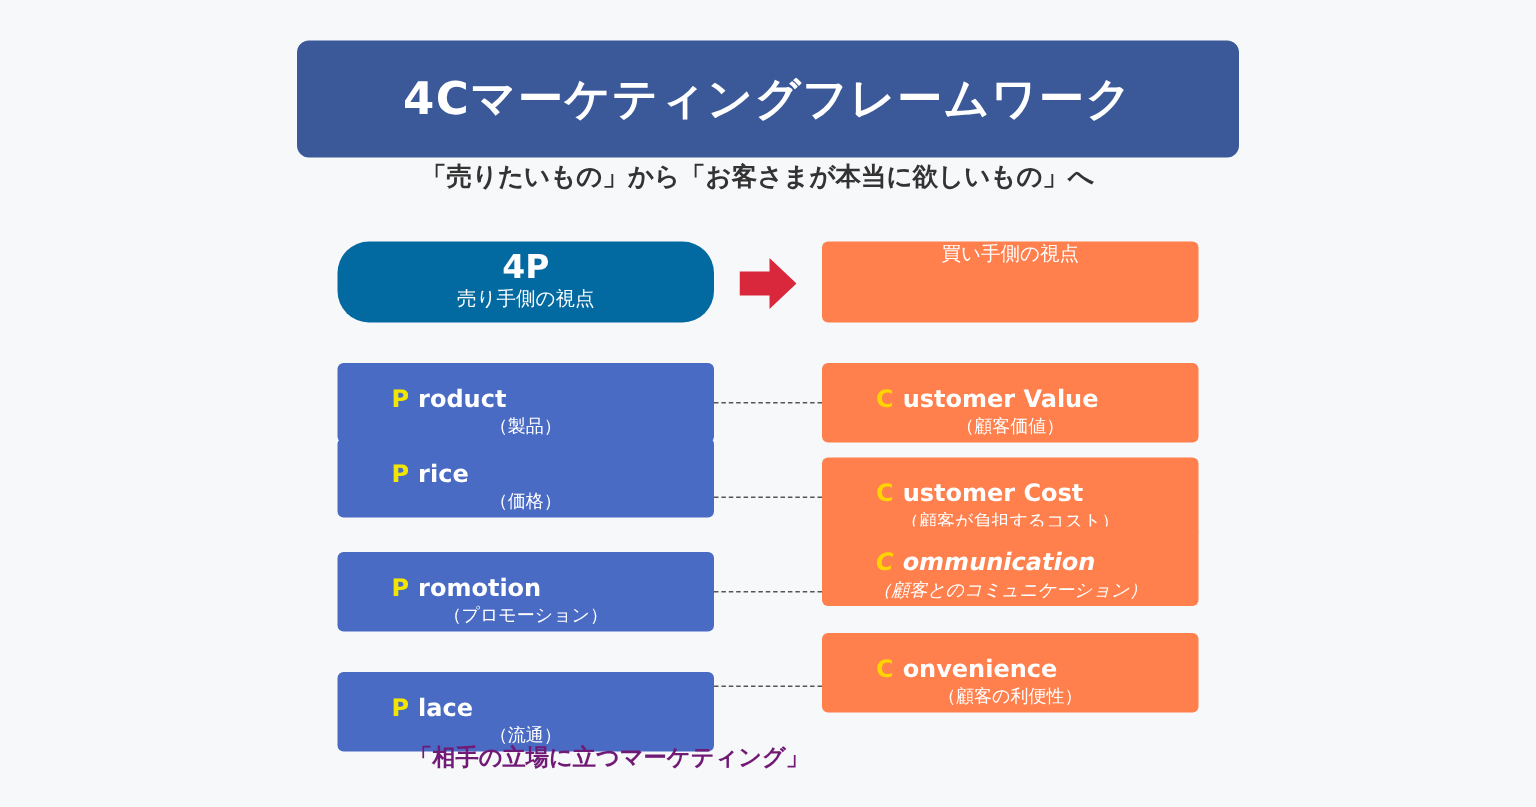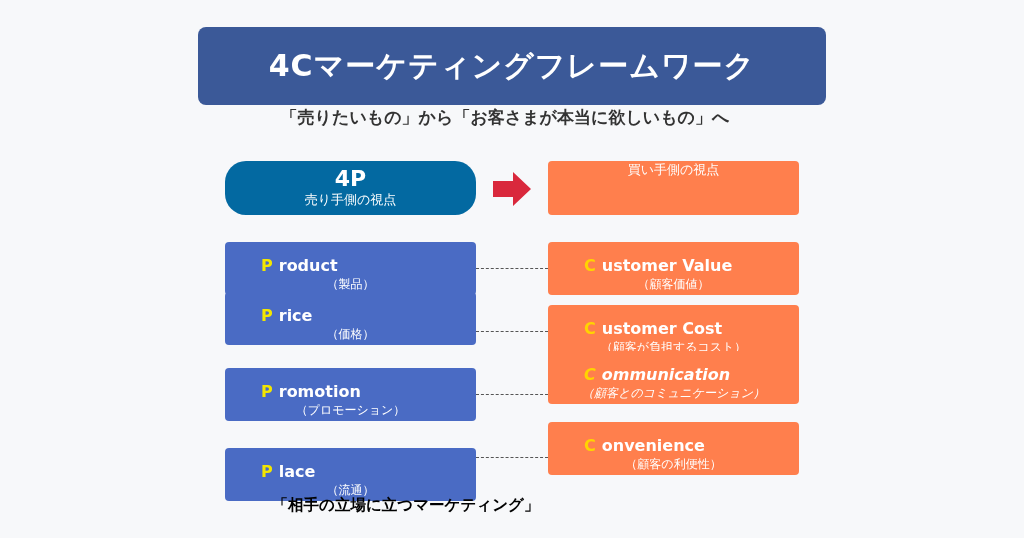--- a/index.html
+++ b/index.html
@@ -17,21 +17,21 @@
   .row{width:251px;height:53px;border-radius:4px;color:#fff;}
   .row-p{left:225px;background:#4a6bc4;}
   .row-c{left:548px;background:#ff7f4d;}
   .row .main{position:absolute;top:14px;font-size:16px;font-weight:bold;white-space:nowrap;}
   .row-p .main{left:36px;}
   .row-c .main{left:36px;text-align:right;}
   .row .letter{color:#f2e600;margin-right:6px;}
   .row-c .letter{color:#ffd400;}
   .row .sub{position:absolute;top:34px;left:0;width:100%;text-align:center;font-size:12px;}
   .dash{left:476px;width:72px;height:0;border-top:1.5px dashed #555;}
-  .footer{left:0;top:495px;width:812px;text-align:center;font-size:15.5px;font-weight:bold;color:#000000;}
+  .footer{left:0;top:495px;width:812px;text-align:center;font-size:15.5px;font-weight:bold;color:#701a75;}
 </style>
 </head>
 <body>
 
 <div class="abs title-box">
   <span class="title-text">4Cマーケティングフレームワーク</span>
 </div>
 <div class="abs subtitle">「売りたいもの」から「お客さまが本当に欲しいもの」へ</div>
 
 <div class="abs hdr hdr-4p">

